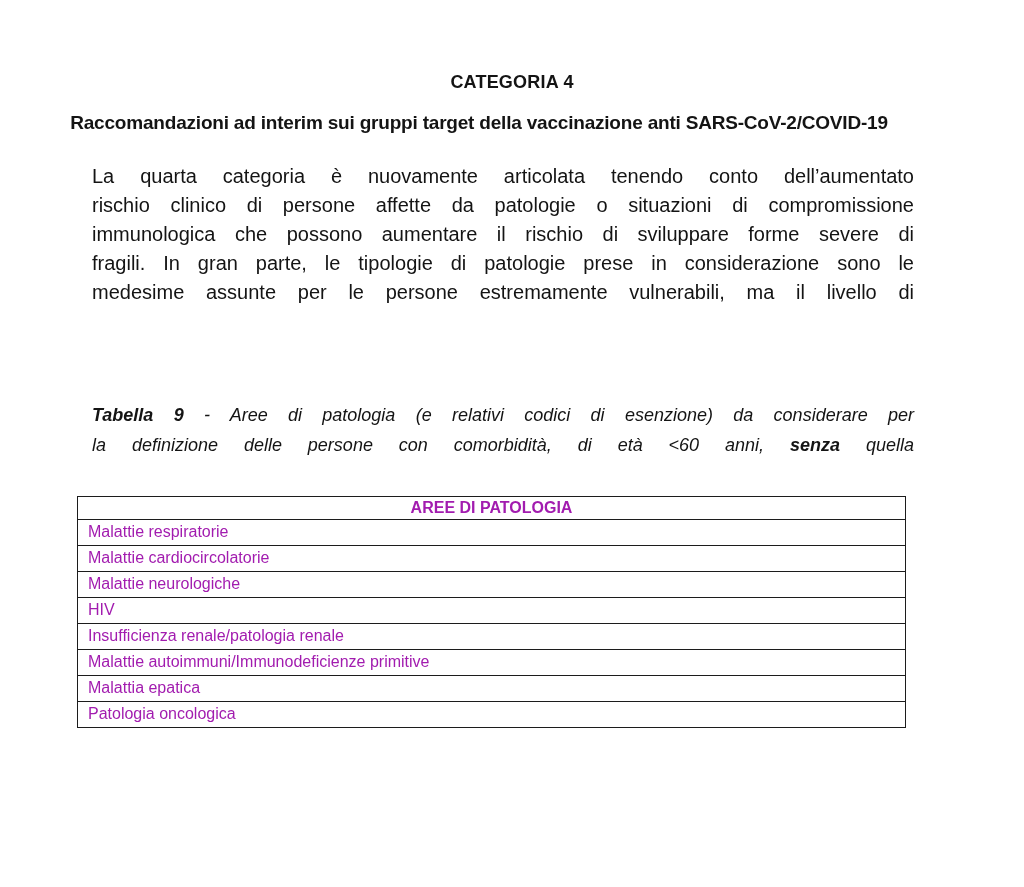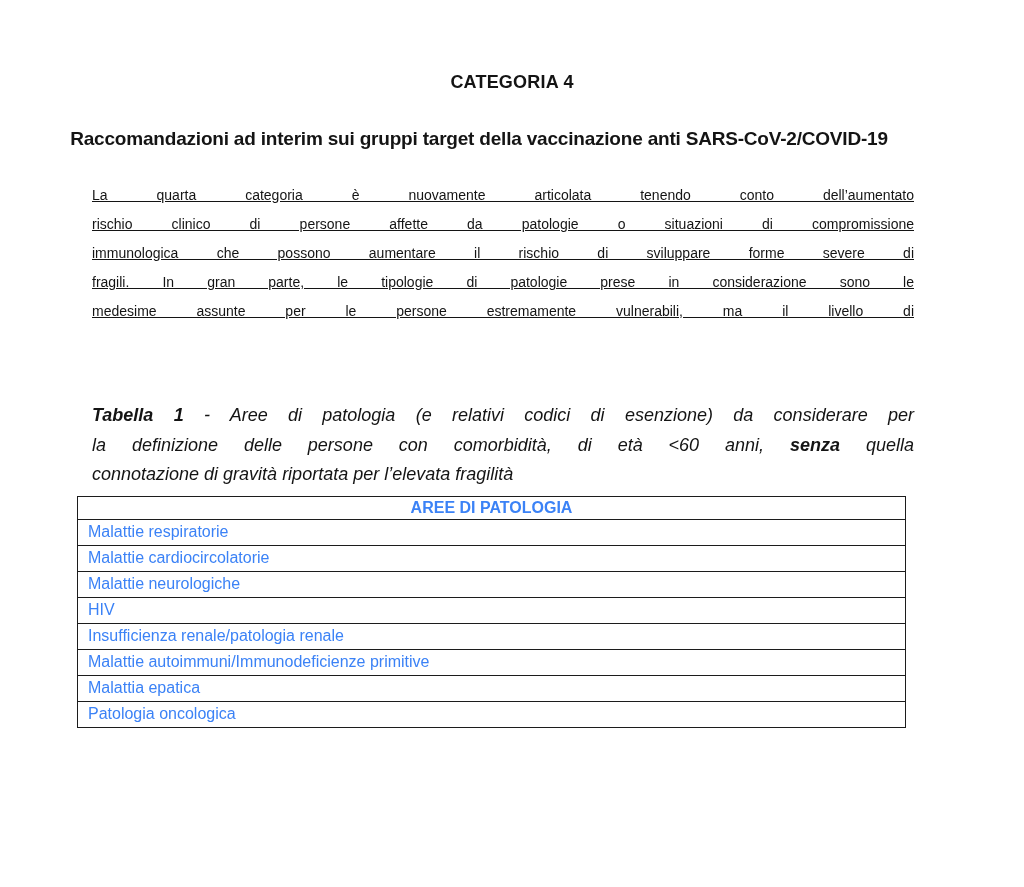--- a/index.html
+++ b/index.html
@@ -20,37 +20,36 @@
     top: 72px;
     left: 0;
     width: 1024px;
     text-align: center;
     font-size: 18px;
     font-weight: bold;
     letter-spacing: 0.2px;
   }
   .doc-subtitle {
     position: absolute;
-    top: 128px;
+    top: 112px;
     left: 0;
     width: 958px;
     text-align: center;
     font-size: 19px;
     font-weight: bold;
     letter-spacing: -0.2px;
     white-space: nowrap;
   }
   .body-paragraph {
     position: absolute;
-    top: 181px;
+    top: 162px;
     left: 92px;
     width: 822px;
-    font-size: 14px;
+    font-size: 20px;
     line-height: 29px;
-    text-decoration: underline;
   }
   .pline {
     text-align: justify;
     text-align-last: justify;
   }
   .pline.last-line {
     text-align-last: left;
   }
   .table-caption {
     position: absolute;
@@ -74,21 +73,21 @@
   .table-wrap {
     position: absolute;
     top: 496px;
     left: 77px;
     width: 829px;
   }
   table.pathology-table {
     width: 100%;
     border-collapse: collapse;
     font-size: 16px;
-    color: #3b82f6;
+    color: #a21caf;
   }
   table.pathology-table th {
     border: 1px solid #1c1c1c;
     text-align: center;
     font-weight: bold;
     font-size: 16px;
     padding: 1px 10px 2px 10px;
     height: 19px;
     line-height: 19px;
   }
@@ -109,23 +108,22 @@
 
 <div class="body-paragraph">
   <div class="pline">La quarta categoria è nuovamente articolata tenendo conto dell’aumentato</div>
   <div class="pline">rischio clinico di persone affette da patologie o situazioni di compromissione</div>
   <div class="pline">immunologica che possono aumentare il rischio di sviluppare forme severe di</div>
   <div class="pline">fragili. In gran parte, le tipologie di patologie prese in considerazione sono le</div>
   <div class="pline">medesime assunte per le persone estremamente vulnerabili, ma il livello di</div>
 </div>
 
 <div class="table-caption">
-  <div class="cline"><span class="cap-bold">Tabella 1</span> <span>- Aree di patologia (e relativi codici di esenzione) da considerare per</span></div>
+  <div class="cline"><span class="cap-bold">Tabella 9</span> <span>- Aree di patologia (e relativi codici di esenzione) da considerare per</span></div>
   <div class="cline"><span>la definizione delle persone con comorbidità, di età &lt;60 anni,</span> <span class="cap-bold">senza</span> <span>quella</span></div>
-  <div class="cline last-line">connotazione di gravità riportata per l’elevata fragilità</div>
 </div>
 
 <div class="table-wrap">
   <table class="pathology-table">
     <thead>
       <tr>
         <th>AREE DI PATOLOGIA</th>
       </tr>
     </thead>
     <tbody>

